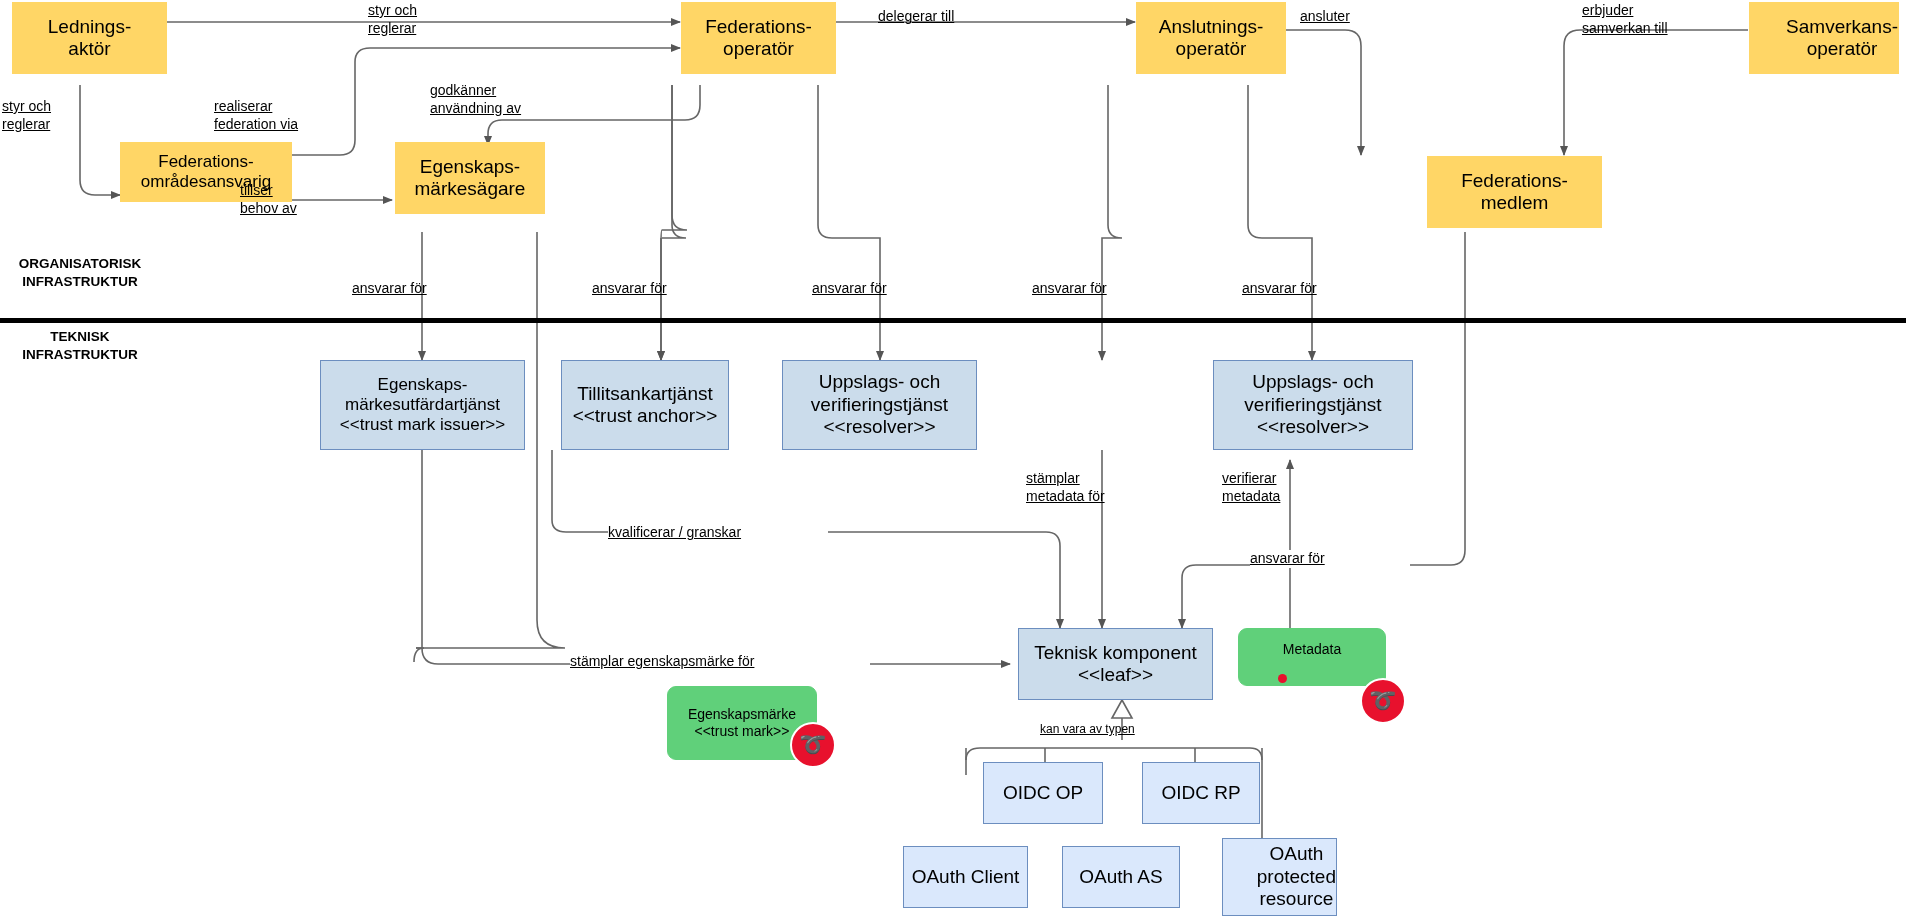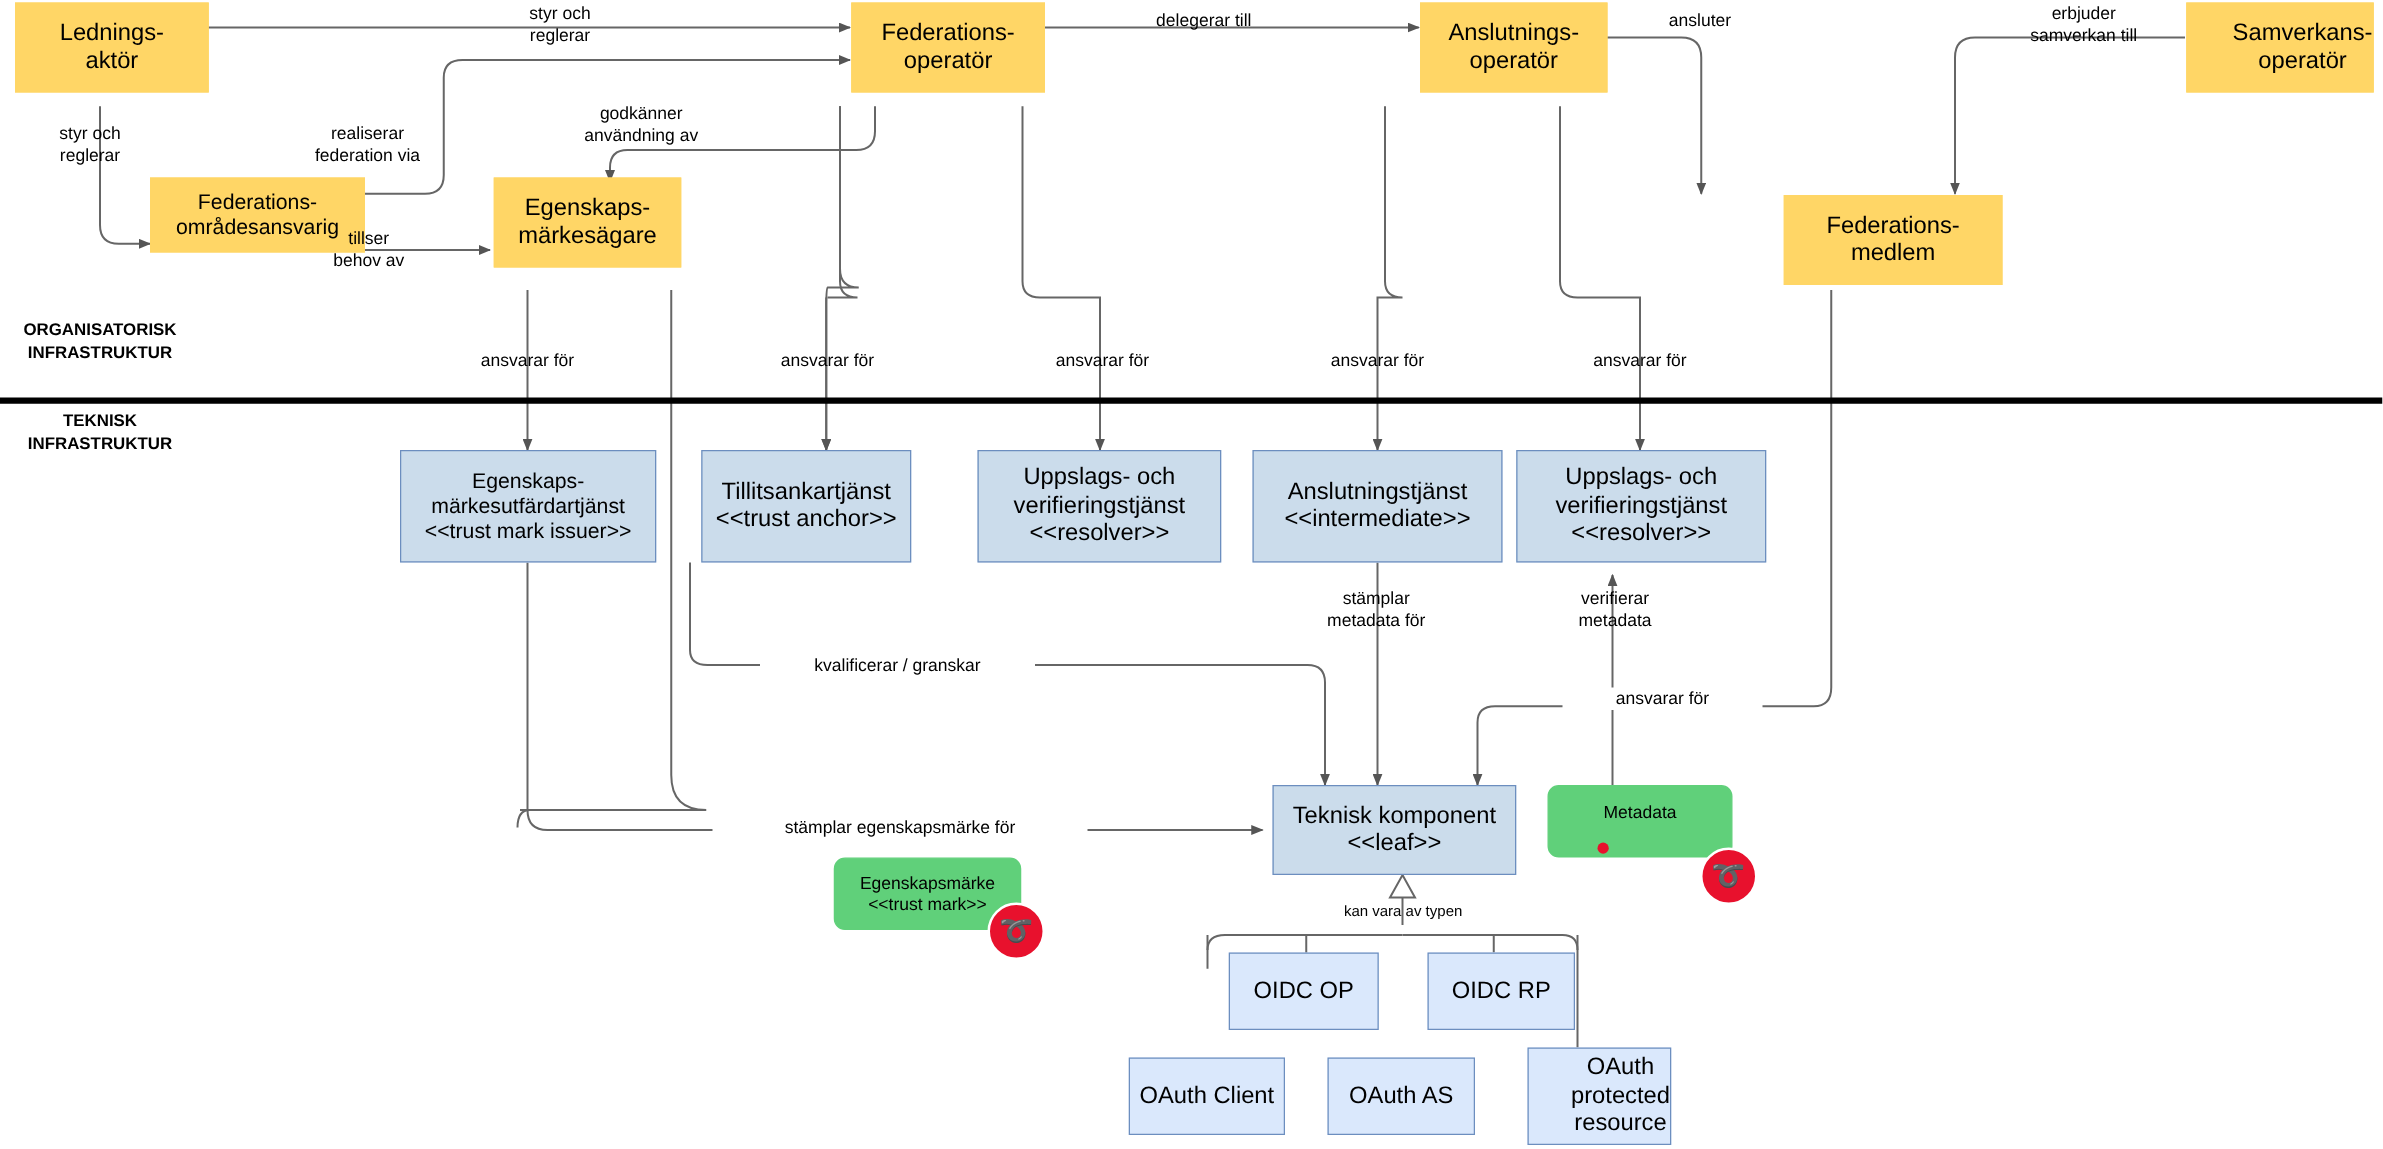--- a/index.html
+++ b/index.html
@@ -3,21 +3,21 @@
 <meta charset="utf-8">
 <style>
   html,body{margin:0;padding:0;background:#ffffff;}
   body{font-family:"Liberation Sans", sans-serif;}
   #stage{position:relative;width:1906px;height:919px;overflow:hidden;background:#fff;padding-left:36px;}
   .box{position:absolute;box-sizing:border-box;display:flex;align-items:center;justify-content:center;text-align:center;line-height:1.18;}
   .org{background:#FFD666;border:1px solid #FFD666;color:#000;font-size:19px;}
   .tech{background:#CBDCEB;border:1px solid #6C8EBF;color:#000;font-size:19px;}
   .tech-small{background:#DAE8FC;border:1px solid #6C8EBF;color:#000;font-size:19px;}
   .green{background:#60D07A;border:1px solid #60D07A;border-radius:9px;color:#000;font-size:14px;}
-  .lbl{position:absolute;font-size:14px;color:#000;text-align:center;line-height:1.25;white-space:nowrap;}
+  .lbl{position:absolute;font-size:14px;color:#000;text-align:left;line-height:1.25;white-space:nowrap;text-decoration:underline;}
   .bigband{position:absolute;background:#000;}
   .sectlabel{position:absolute;font-size:13.5px;font-weight:bold;color:#000;line-height:1.3;text-align:center;}
   svg.edges{position:absolute;left:0;top:0;width:1906px;height:919px;pointer-events:none;}
   .seal{position:absolute;border-radius:50%;background:#E8112D;border:2px solid #ffffff;display:flex;align-items:center;justify-content:center;}
   .seal span{color:#fff;font-weight:bold;line-height:1;}
   .dotseal{position:absolute;border-radius:50%;background:#E8112D;}
   .t2{display:block;}
 </style>
 </head>
 <body>
@@ -162,26 +162,20 @@
   </div>
 
   <div class="box tech" style="left:782px;top:360px;width:195px;height:90px;">
     <div>
       <span class="t2">Uppslags- och</span>
       <span class="t2">verifieringstjänst</span>
       <span class="t2">&lt;&lt;resolver&gt;&gt;</span>
     </div>
   </div>
 
-  <div class="box tech" style="left:1002px;top:360px;width:200px;height:90px;">
-    <div>
-      <span class="t2">Anslutningstjänst</span>
-      <span class="t2">&lt;&lt;intermediate&gt;&gt;</span>
-    </div>
-  </div>
 
   <div class="box tech" style="left:1213px;top:360px;width:200px;height:90px;">
     <div>
       <span class="t2">Uppslags- och</span>
       <span class="t2">verifieringstjänst</span>
       <span class="t2">&lt;&lt;resolver&gt;&gt;</span>
     </div>
   </div>
 
   <div class="box tech" style="left:1018px;top:628px;width:195px;height:72px;">
@@ -214,21 +208,21 @@
   <div class="box green" style="left:1238px;top:628px;width:148px;height:58px;">
     <div style="transform:translateY(-8px);">
       <span class="t2">Metadata</span>
     </div>
   </div>
   <div class="dotseal" style="left:1278px;top:674px;width:9px;height:9px;"></div>
   <div class="seal" style="left:1360px;top:678px;width:42px;height:42px;">
     <span style="font-size:22px;">➰</span>
   </div>
 
-  <div class="box green" style="left:667px;top:686px;width:150px;height:58px;">
+  <div class="box green" style="left:667px;top:686px;width:150px;height:74px;">
     <div>
       <span class="t2">Egenskapsmärke</span>
       <span class="t2">&lt;&lt;trust mark&gt;&gt;</span>
     </div>
   </div>
   <div class="seal" style="left:790px;top:722px;width:42px;height:42px;">
     <span style="font-size:22px;">➰</span>
   </div>
 
   <div class="lbl" style="left:368px;top:2px;width:160px;">

